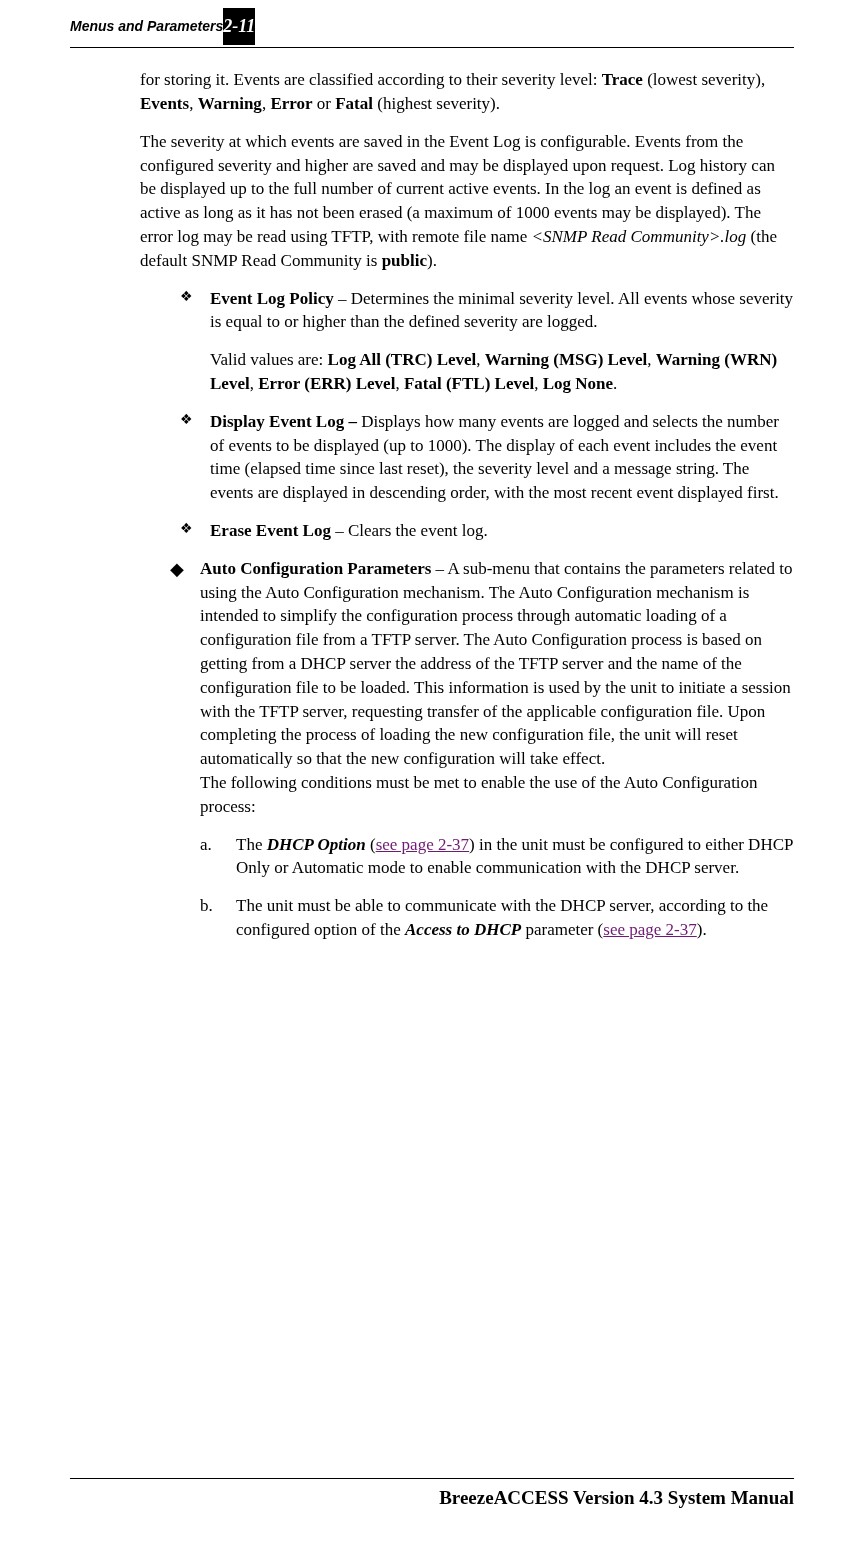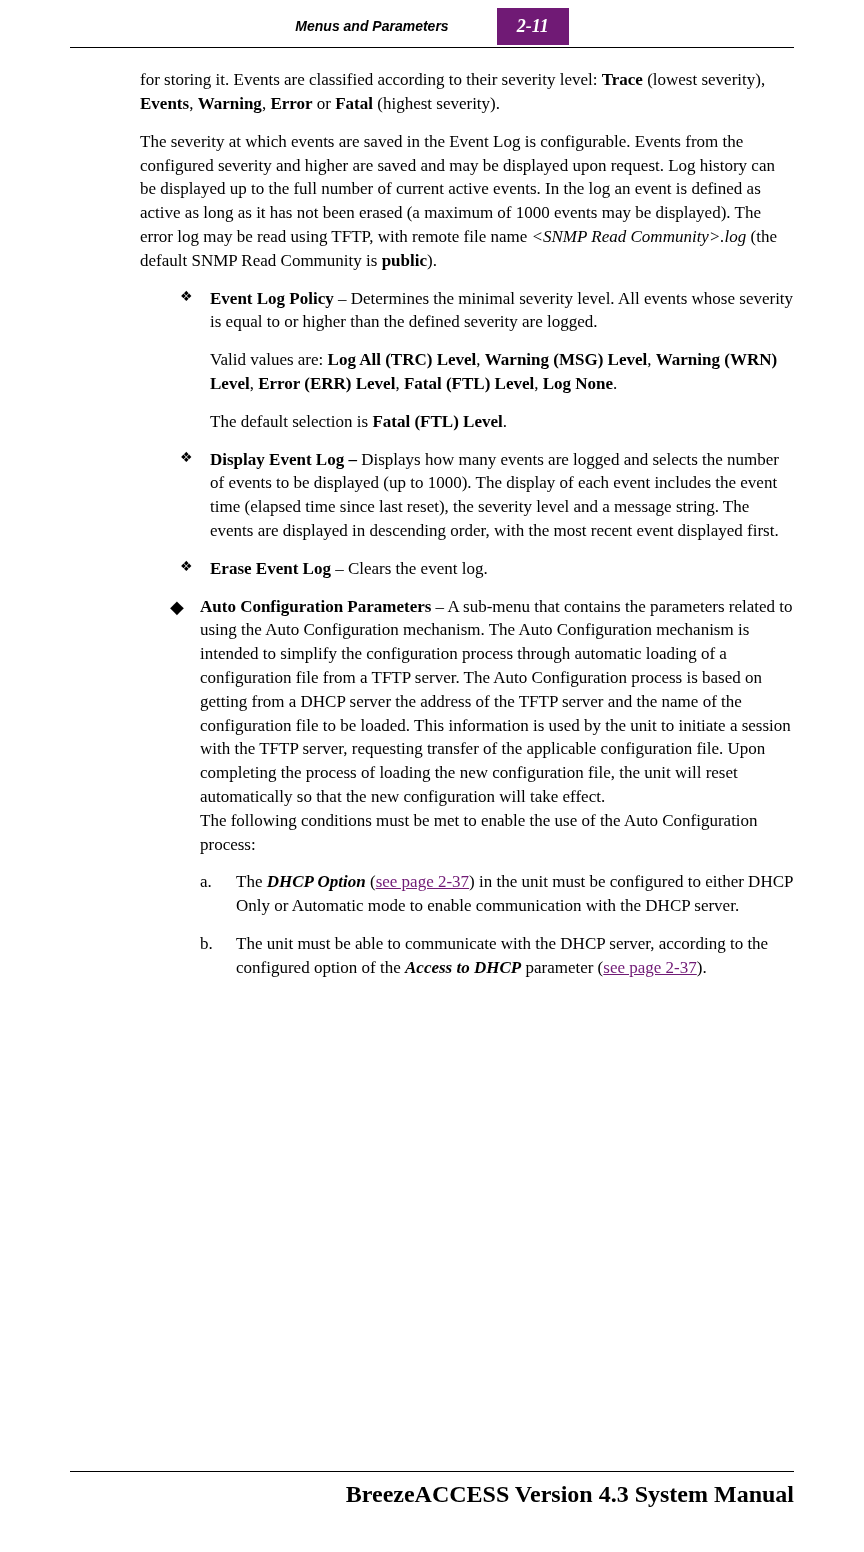--- a/index.html
+++ b/index.html
@@ -13,36 +13,35 @@
     width: 864px;
   }
   .page {
     position: relative;
     width: 864px;
     height: 1552px;
     box-sizing: border-box;
   }
   .header {
     display: flex;
-    justify-content: center;
+    justify-content: flex-start;
     align-items: center;
     padding: 8px 70px 0 70px;
     font-style: italic;
     font-weight: bold;
     font-family: Arial, sans-serif;
     font-size: 14px;
-    gap: 48px;
   }
   .header-left {
     white-space: nowrap;
   }
   .header-right {
-    background: #701a75;
+    background: #000000;
     color: #fff;
-    padding: 6px 20px;
+    padding: 6px 0;
     font-style: italic;
     font-weight: bold;
     font-family: Georgia, serif;
     font-size: 18px;
   }
   .header-rule {
     margin: 2px 70px 20px 70px;
     border: none;
     border-top: 1px solid #000;
   }
@@ -108,21 +107,21 @@
   }
   .footer-rule {
     border: none;
     border-top: 1px solid #000;
     margin: 0 0 6px 0;
   }
   .footer-text {
     text-align: right;
     font-family: Georgia, serif;
     font-weight: bold;
-    font-size: 24px;
+    font-size: 19px;
   }
 </style>
 </head>
 <body>
 
 <div class="page">
   <div class="header">
     <span class="header-left">Menus and Parameters</span>
     <span class="header-right">2-11</span>
   </div>
@@ -142,23 +141,20 @@
     <div class="bullet-block">
       <div class="bullet-row">
         <div class="bullet-sym">❖</div>
         <div class="bullet-txt">
           <b>Event Log Policy</b><span> – Determines the minimal severity level. All events whose severity is equal to or higher than the defined severity are logged.</span>
         </div>
       </div>
       <div class="sub-indent">
         <span>Valid values are: </span><b>Log All (TRC) Level</b><span>, </span><b>Warning (MSG) Level</b><span>, </span><b>Warning (WRN) Level</b><span>, </span><b>Error (ERR) Level</b><span>, </span><b>Fatal (FTL) Level</b><span>, </span><b>Log None</b><span>.</span>
       </div>
-      <div class="sub-indent">
-        <span>The default selection is </span><b>Fatal (FTL) Level</b><span>.</span>
-      </div>
     </div>
 
     <div class="bullet-block">
       <div class="bullet-row">
         <div class="bullet-sym">❖</div>
         <div class="bullet-txt">
           <b>Display Event Log – </b><span>Displays how many events are logged and selects the number of events to be displayed (up to 1000). The display of each event includes the event time (elapsed time since last reset), the severity level and a message string. The events are displayed in descending order, with the most recent event displayed first.</span>
         </div>
       </div>
     </div>

